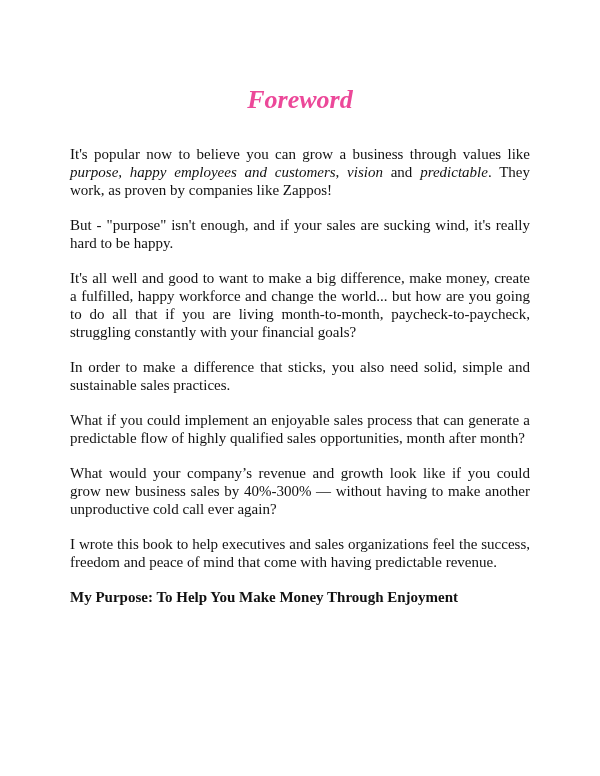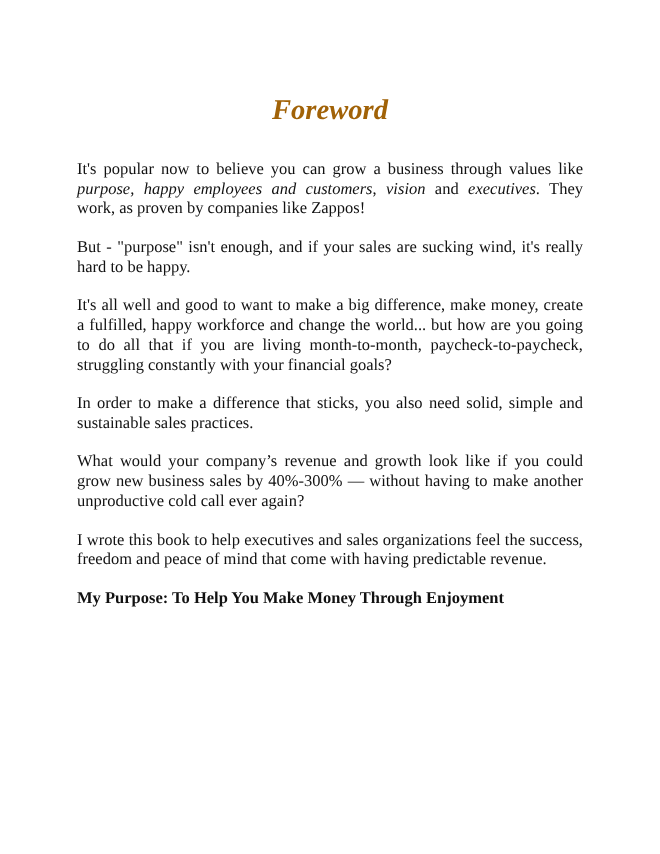--- a/index.html
+++ b/index.html
@@ -25,21 +25,21 @@
       position: absolute;
       left: 0;
       top: 83px;
       width: 460px;
       text-align: center;
       font-size: 26px;
       font-weight: bold;
       font-style: italic;
       line-height: 34px;
       margin: 0;
-      color: #a16207;
+      color: #ec4899;
     }
     .body {
       position: absolute;
       left: 0;
       top: 145px;
       width: 460px;
     }
     .para {
       margin: 0 0 17px 0;
       font-size: 15px;
@@ -56,24 +56,25 @@
     }
   </style>
 </head>
 <body>
 
 <div class="page">
   <h1 class="title">Foreword</h1>
 
   <div class="body">
     <p class="para">
-      <span>It's popular now to believe you can grow a business through values like </span><em>purpose, happy employees and customers</em><span>, </span><em>vision</em><span> and </span><em>executives</em><span>. They work, as proven by companies like Zappos!</span>
+      <span>It's popular now to believe you can grow a business through values like </span><em>purpose, happy employees and customers</em><span>, </span><em>vision</em><span> and </span><em>predictable</em><span>. They work, as proven by companies like Zappos!</span>
     </p>
     <p class="para">But - "purpose" isn't enough, and if your sales are sucking wind, it's really hard to be happy.</p>
     <p class="para">It's all well and good to want to make a big difference, make money, create a fulfilled, happy workforce and change the world... but how are you going to do all that if you are living month-to-month, paycheck-to-paycheck, struggling constantly with your financial goals?</p>
     <p class="para">In order to make a difference that sticks, you also need solid, simple and sustainable sales practices.</p>
+    <p class="para">What if you could implement an enjoyable sales process that can generate a predictable flow of highly qualified sales opportunities, month after month?</p>
     <p class="para">What would your company’s revenue and growth look like if you could grow new business sales by 40%-300% — without having to make another unproductive cold call ever again?</p>
     <p class="para">I wrote this book to help executives and sales organizations feel the success, freedom and peace of mind that come with having predictable revenue.</p>
 
     <h2 class="heading">My Purpose: To Help You Make Money Through Enjoyment</h2>
 
   </div>
 </div>
 
 </body></html>

